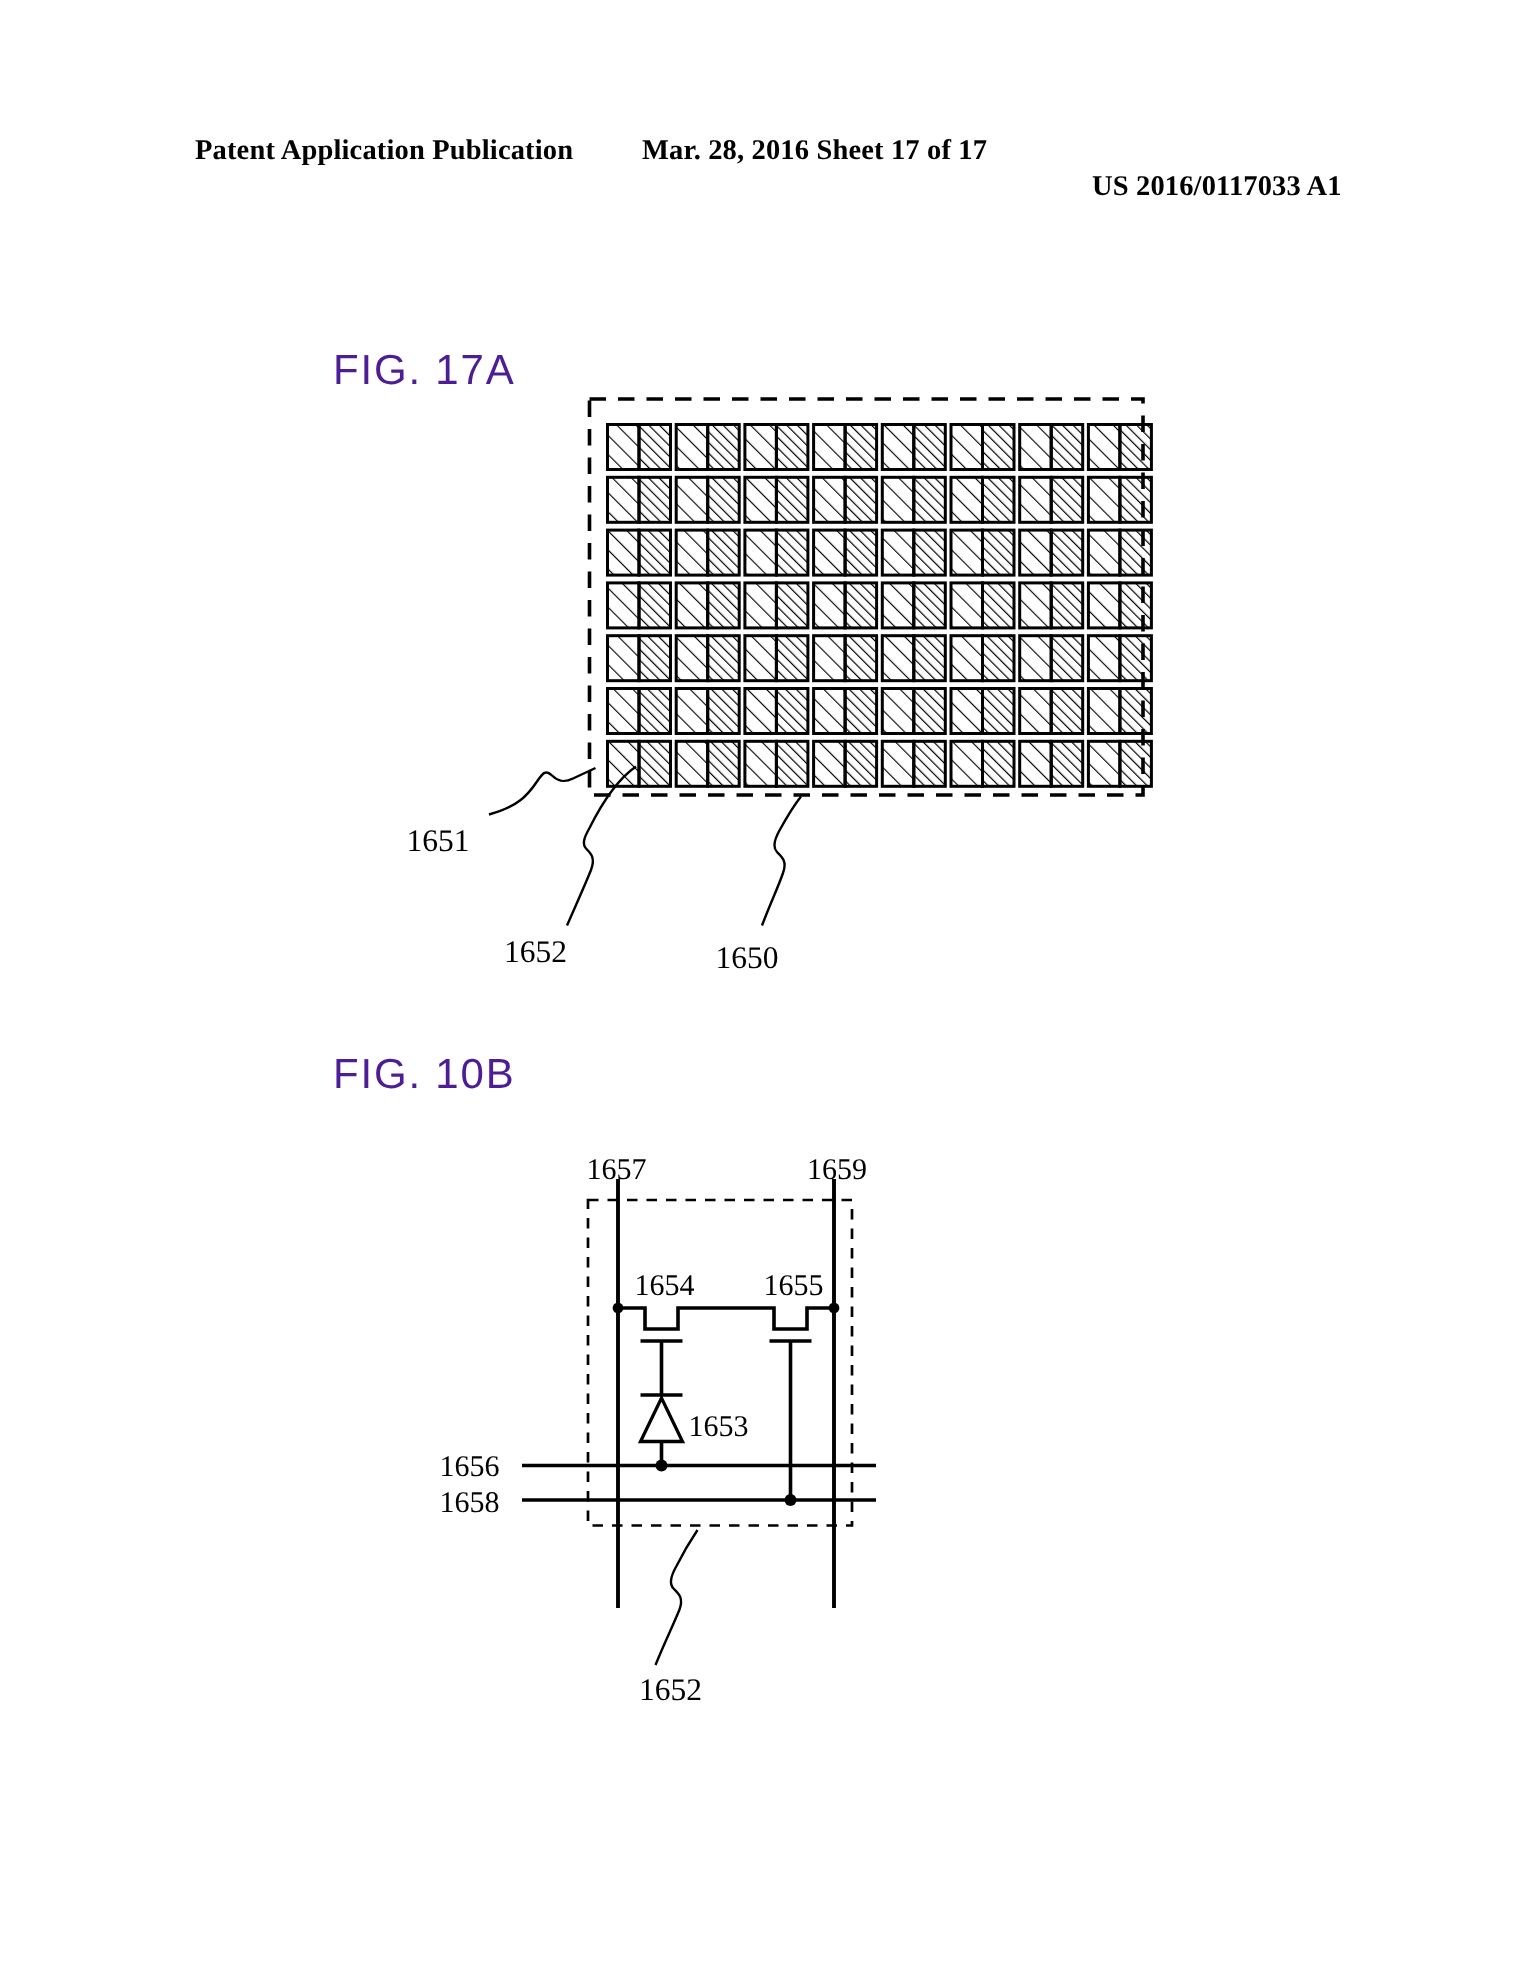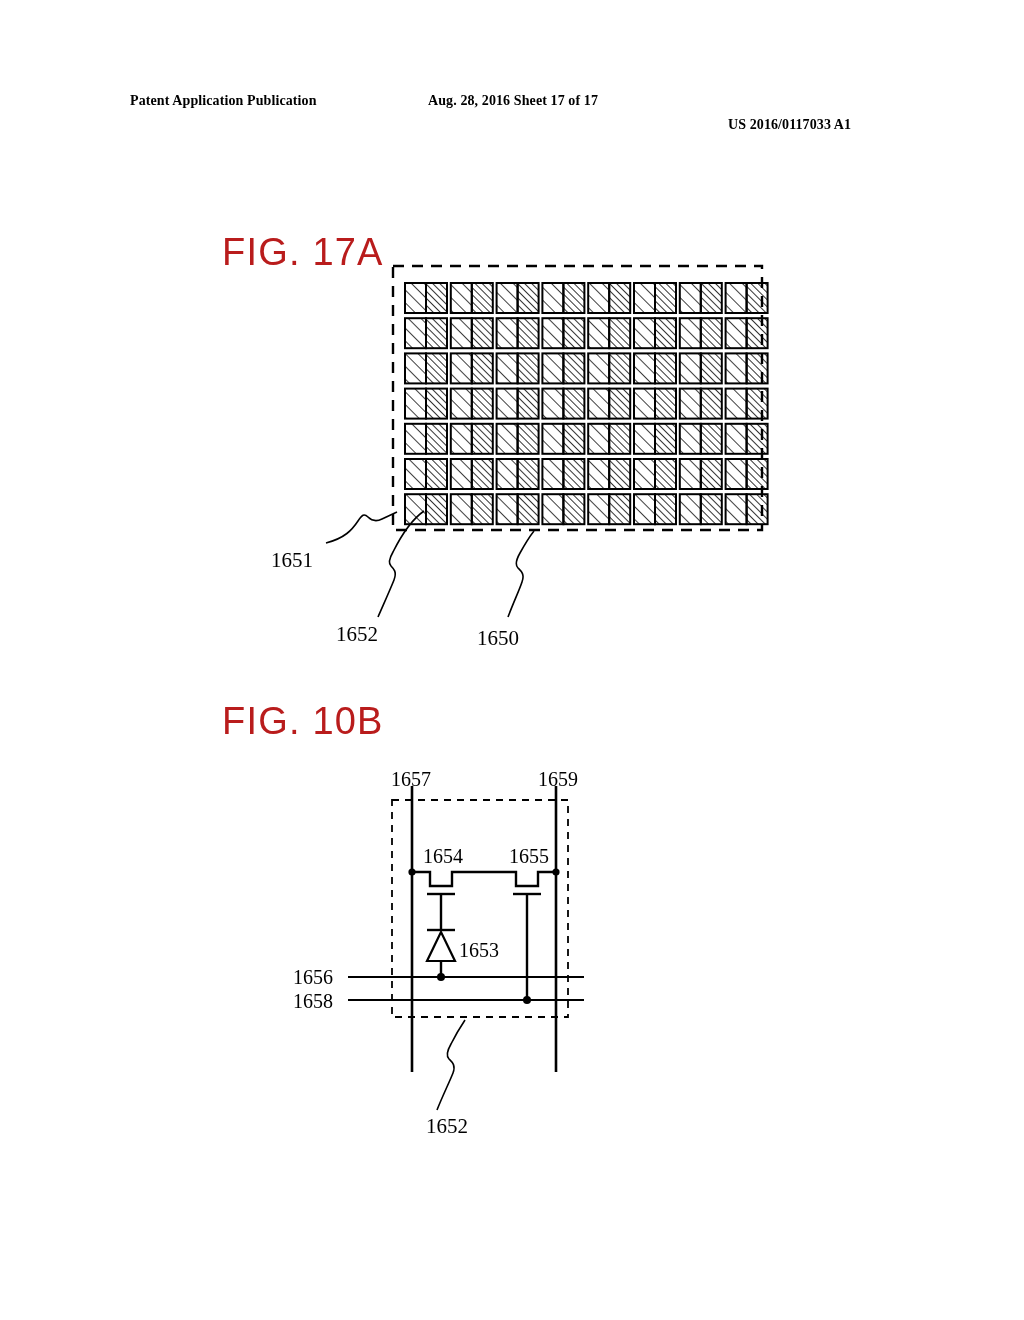--- a/index.html
+++ b/index.html
@@ -5,33 +5,33 @@
   html,body{margin:0;padding:0;background:#ffffff;}
   body{
     width:1024px;height:1320px;position:relative;overflow:hidden;
     font-family:"Liberation Serif",serif;color:#000;
   }
   
   #pub-header{
     position:absolute;left:0;top:88px;width:1024px;height:26px;
     display:flex;align-items:center;
     font-family:"Liberation Serif",serif;
-    font-weight:bold;font-size:14px;letter-spacing:.1px;
+    font-weight:bold;font-size:19px;letter-spacing:.1px;
     white-space:nowrap;
   }
   #pub-header .h-left{position:absolute;left:130px;}
   #pub-header .h-mid {position:absolute;left:428px;}
   #pub-header .h-right{position:absolute;left:728px;margin-top:48px;}
 
   
   .fig-title{
     position:absolute;
     font-family:"Liberation Sans",sans-serif;
-    font-size:38px;font-weight:400;letter-spacing:1.2px;
-    color:#b91c1c;white-space:nowrap;
+    font-size:28px;font-weight:400;letter-spacing:1.2px;
+    color:#4c1d95;white-space:nowrap;
   }
   #fig17a-title{left:222px;top:231px;}
   #fig17b-title{left:222px;top:700px;}
 
   
   #figure-canvas{position:absolute;left:0;top:0;width:1024px;height:1320px;}
 
   .ref-num{
     font-family:"Liberation Serif",serif;
     font-size:21px;fill:#000;
@@ -39,21 +39,21 @@
   .ref-num-sm{
     font-family:"Liberation Serif",serif;
     font-size:20px;fill:#000;
   }
 </style>
 </head>
 <body>
 
 <div id="pub-header">
   <span class="h-left">Patent Application Publication</span>
-  <span class="h-mid">Aug. 28, 2016  Sheet 17 of 17</span>
+  <span class="h-mid">Mar. 28, 2016  Sheet 17 of 17</span>
   <span class="h-right">US 2016/0117033 A1</span>
 </div>
 
 <div class="fig-title" id="fig17a-title">FIG. 17A</div>
 <div class="fig-title" id="fig17b-title">FIG. 10B</div>
 
 <svg id="figure-canvas" viewBox="0 0 1024 1320">
   <defs>
 
     <pattern id="hatch-sparse" width="9" height="9" patternUnits="userSpaceOnUse" patternTransform="rotate(-45)">

